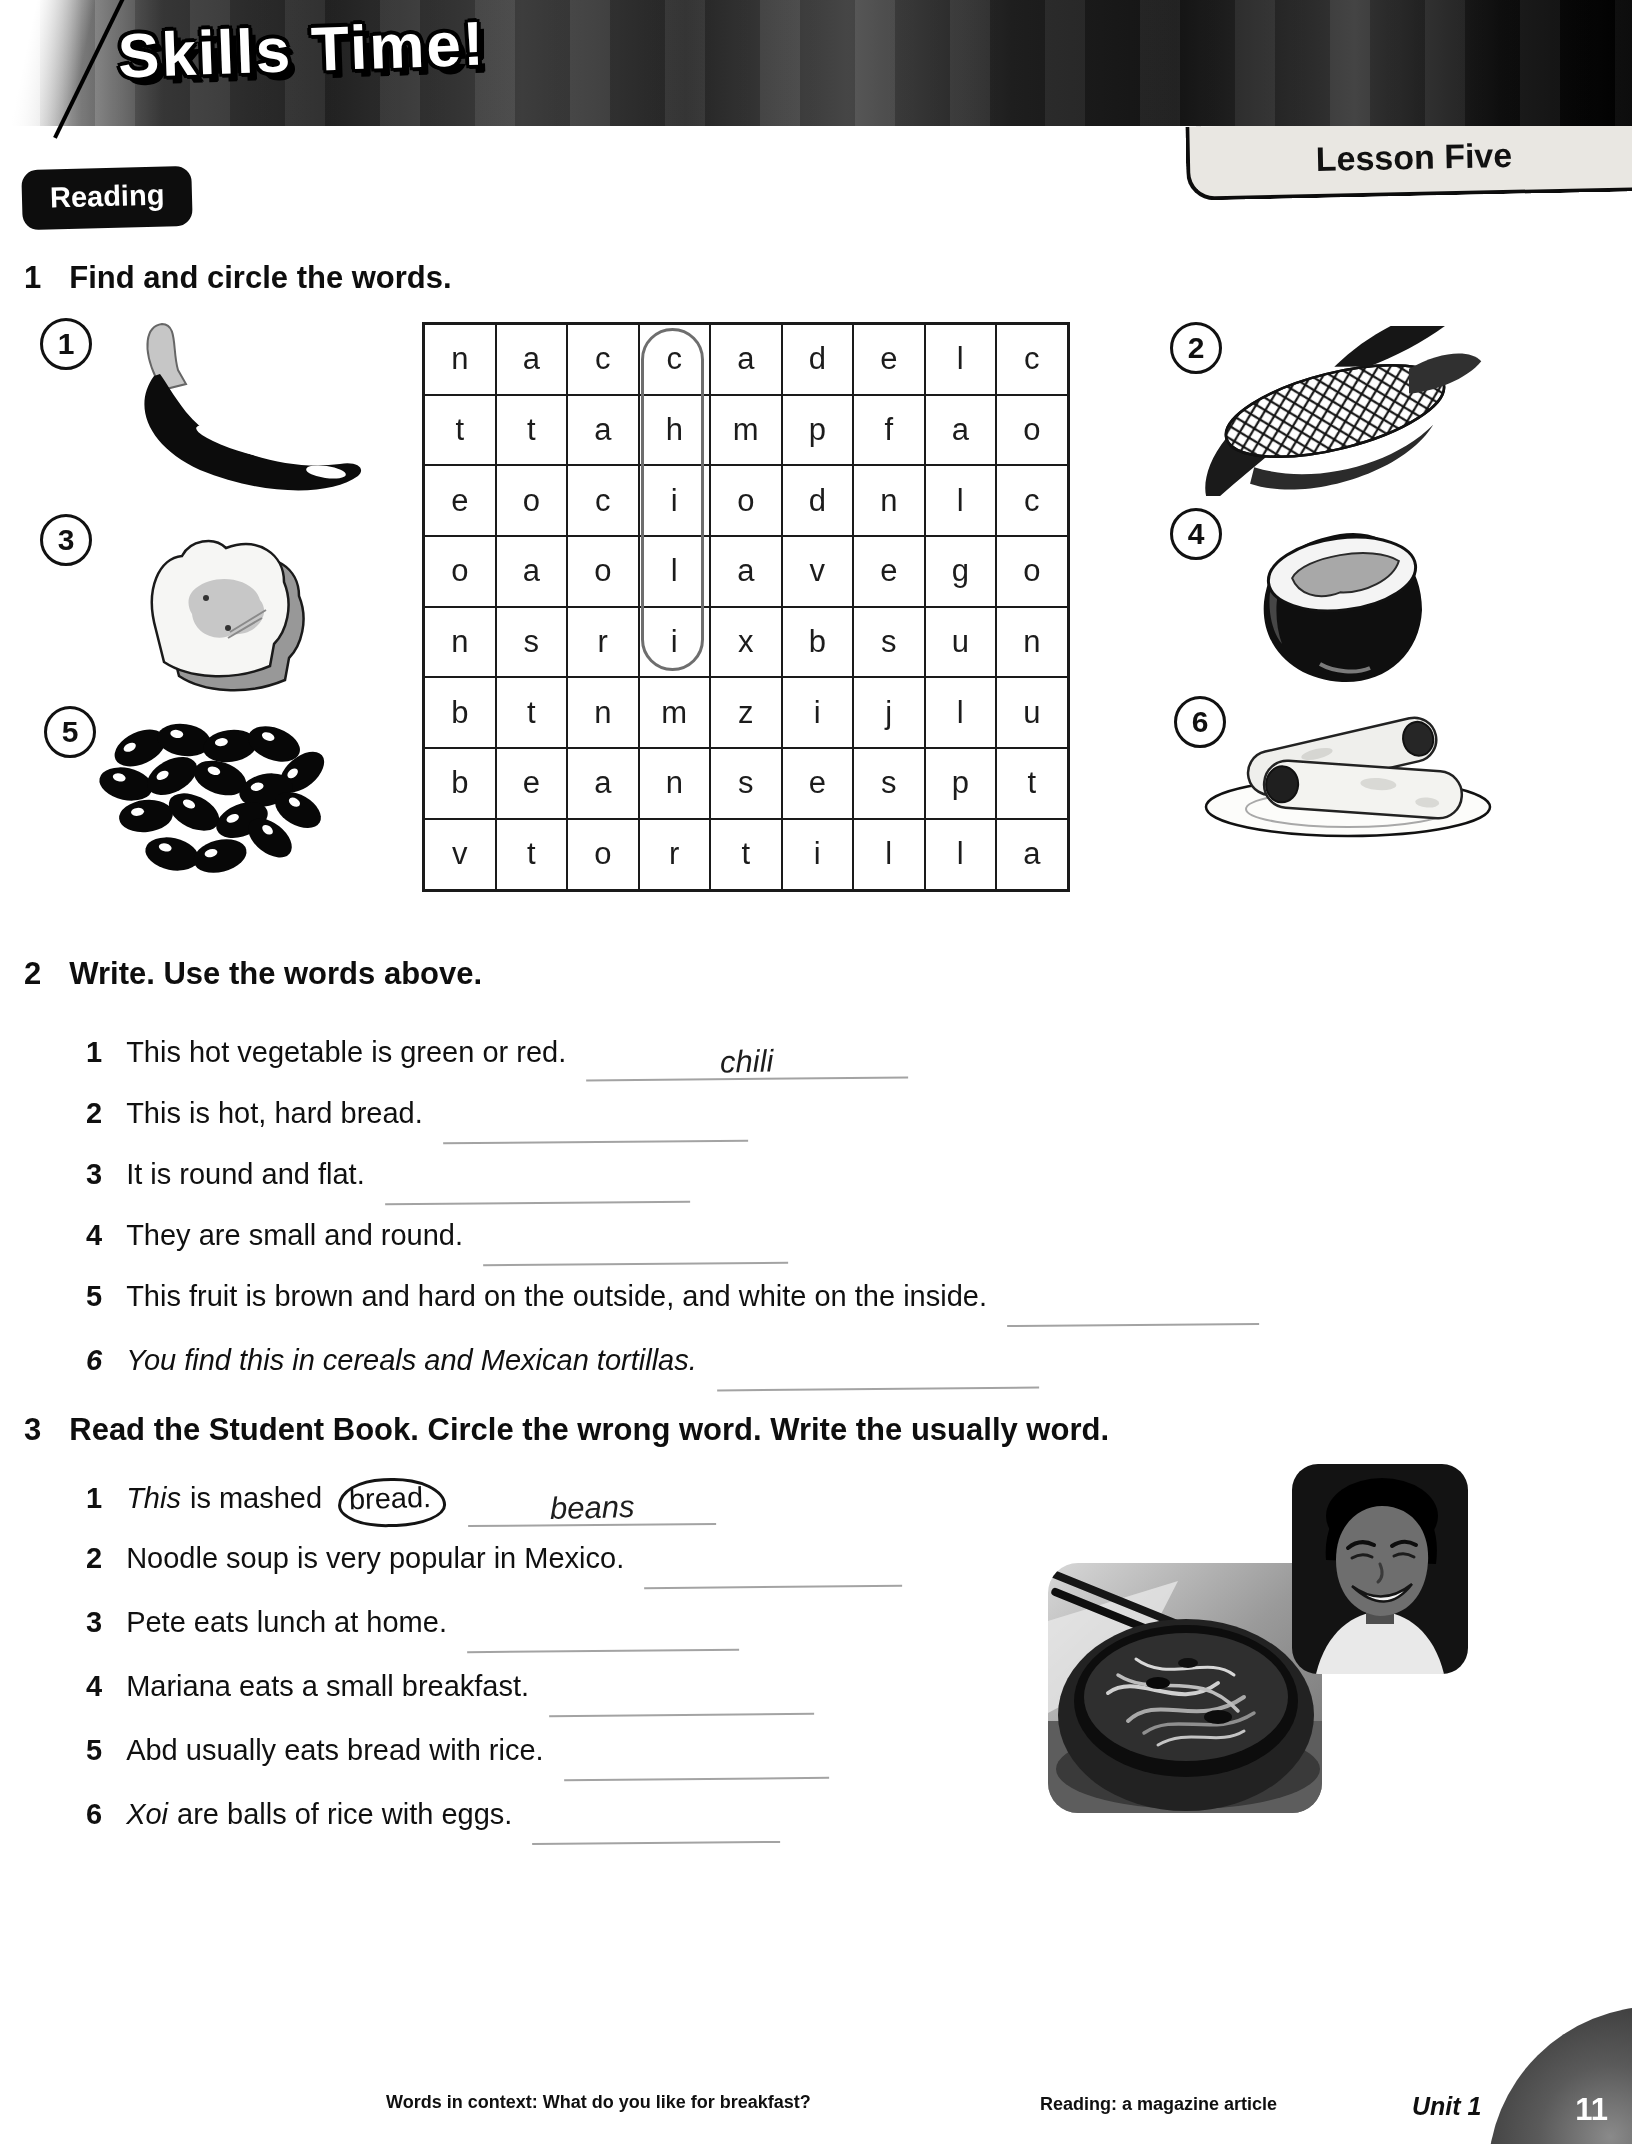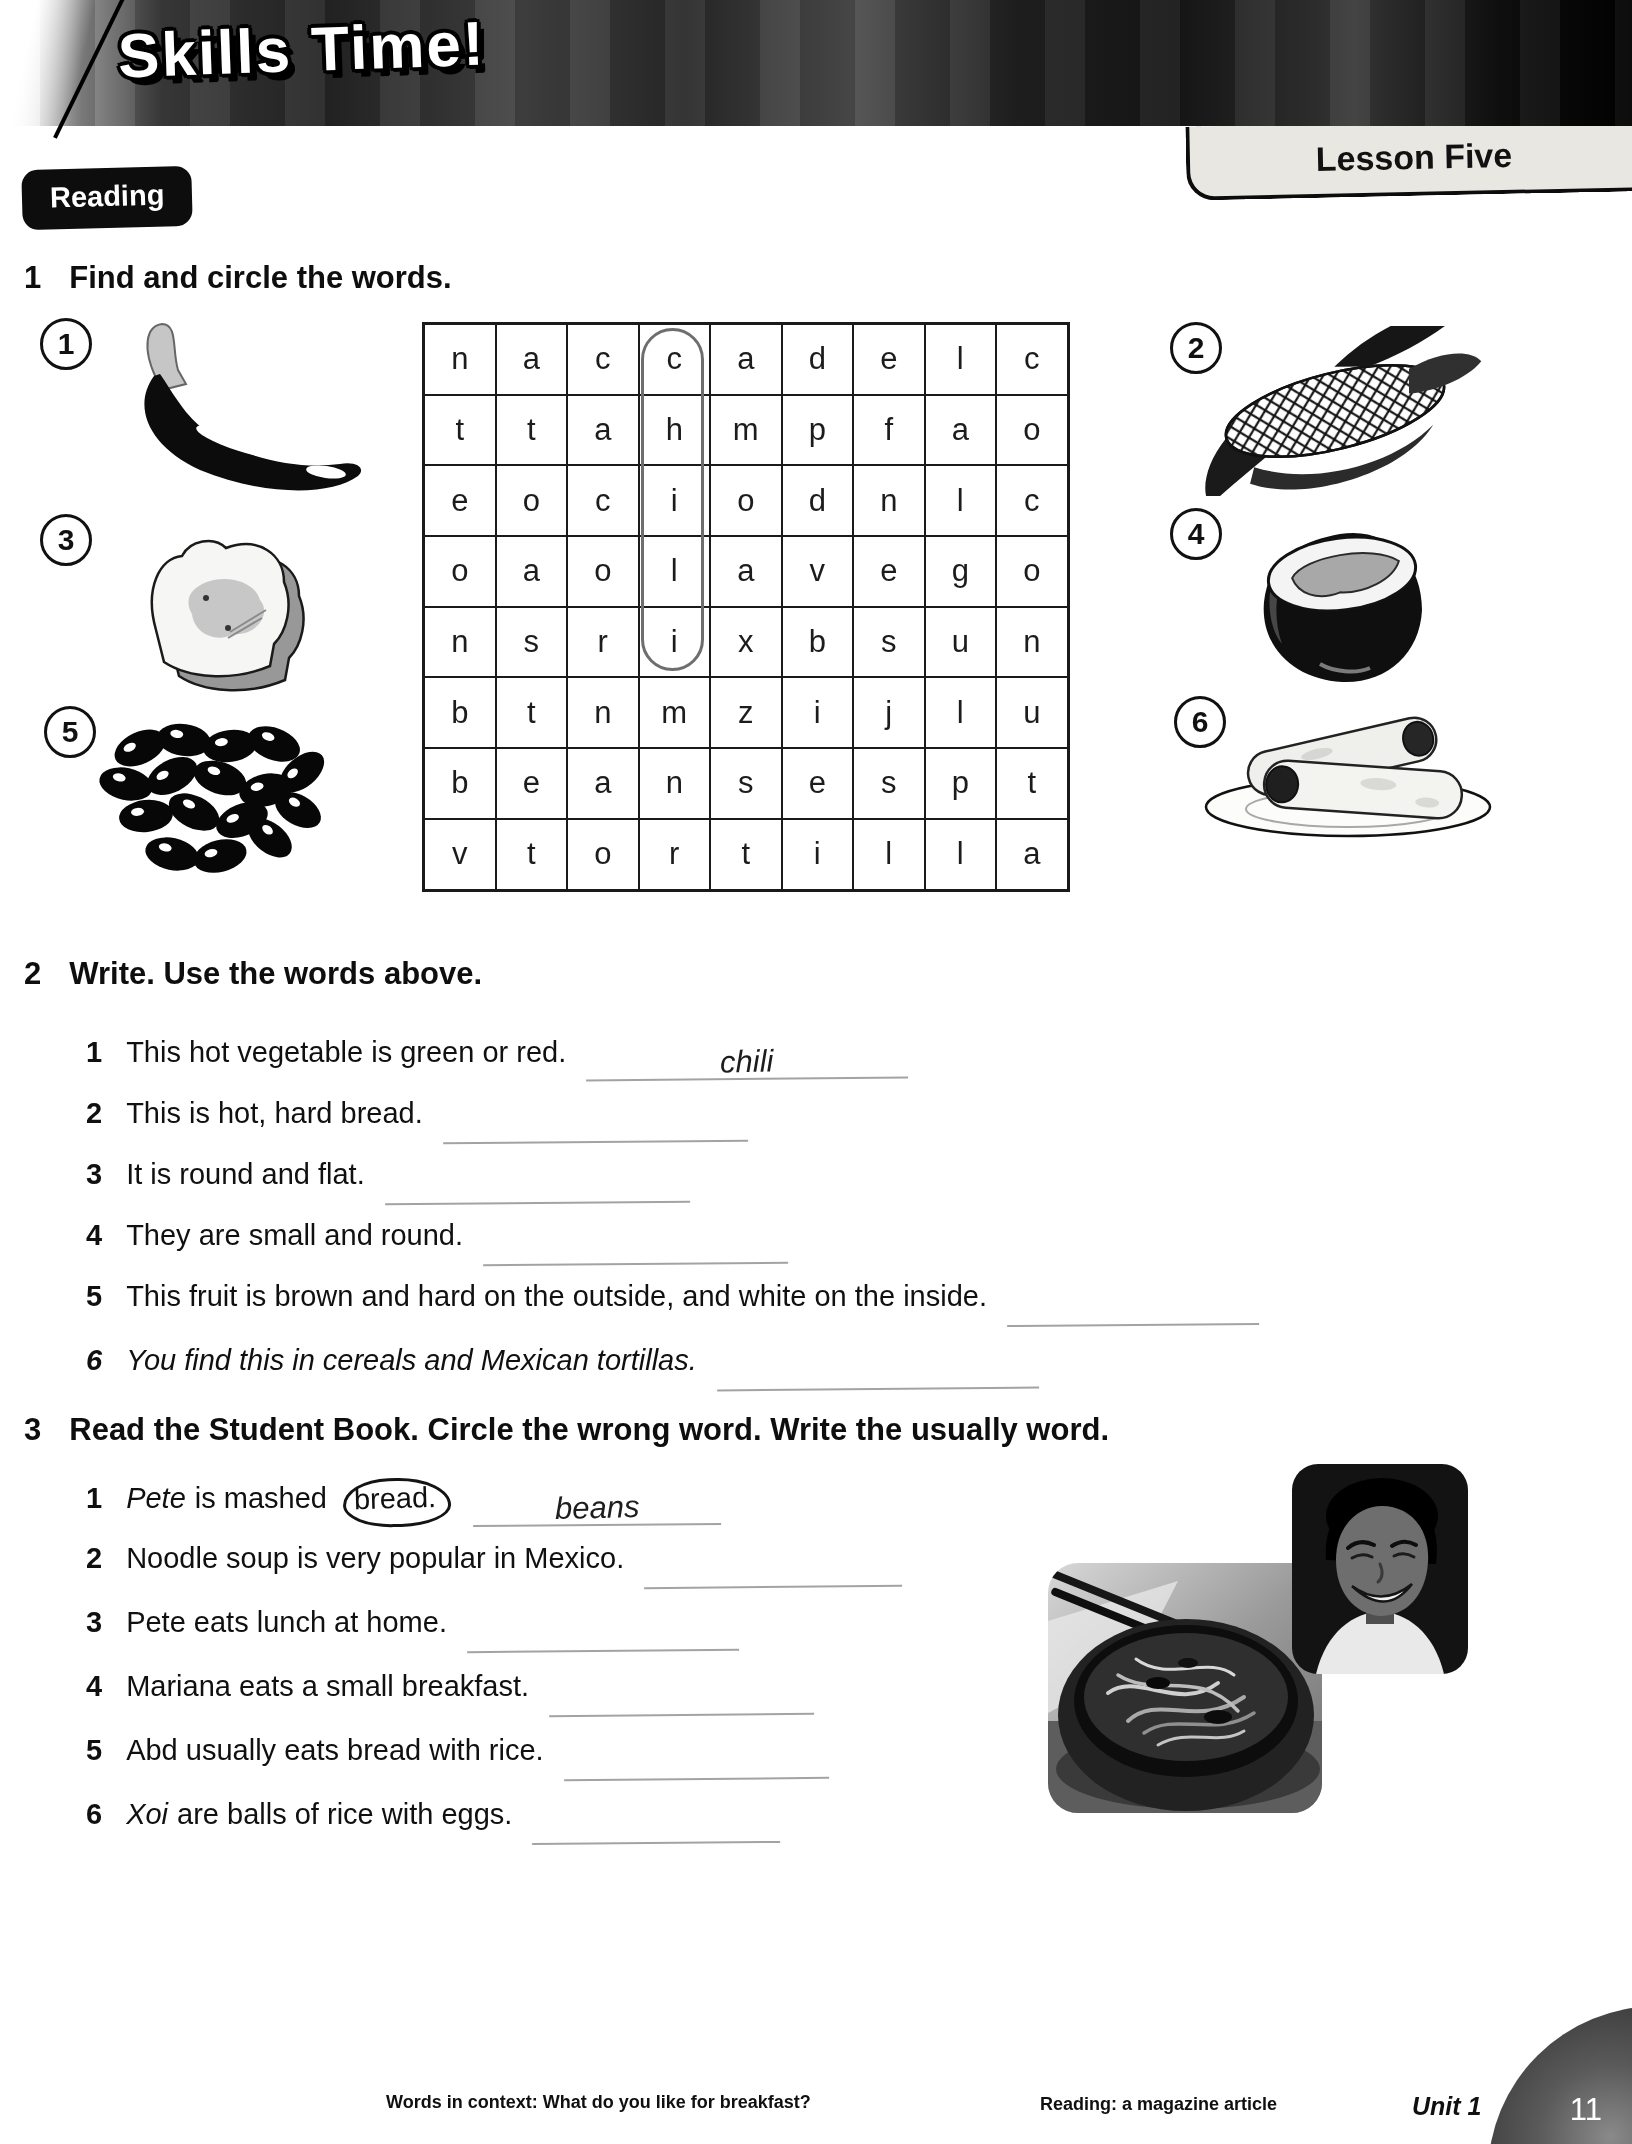--- a/index.html
+++ b/index.html
@@ -53,21 +53,21 @@
 
   
   .soup-photo { position:absolute; left:1048px; top:1563px; width:274px; height:250px; border-radius:30px; overflow:hidden; }
   .boy-photo  { position:absolute; left:1292px; top:1464px; width:176px; height:210px; border-radius:26px; overflow:hidden; }
 
   
   .footer-text { position:absolute; font-weight:bold; font-size:18px; color:#101010; white-space:nowrap; }
   .page-corner { position:absolute; right:-26px; bottom:-30px; width:170px; height:168px;
     background:radial-gradient(circle at 72% 78%, #8a8a8a 0%, #5a5a5a 40%, #2c2c2c 100%);
     border-top-left-radius:100%; }
-  .page-number { position:absolute; right:30px; bottom:16px; color:#fff; font-weight:normal; font-size:31px; z-index:5; }
+  .page-number { position:absolute; right:24px; bottom:16px; color:#fff; font-weight:bold; font-size:31px; z-index:5; }
 </style>
 </head>
 <body>
 
 <div id="page">
 
   <div class="banner">
     <div class="banner-wedge"></div>
     <div class="banner-curl"></div>
   </div>
@@ -320,21 +320,21 @@
   <div class="ex-line" style="top:1344px;font-style:italic;">
     <span class="inum">6</span><span class="itext">You find this in cereals and Mexican tortillas.</span><span class="blank" style="width:322px;"><span class="answer"></span></span>
   </div>
 
   <div class="ex-heading" style="top:1412px;">
     <span>3</span>
     <span>Read the Student Book. Circle the wrong word. Write the usually word.</span>
   </div>
 
   <div class="ex-line" style="top:1478px;">
-    <span class="inum">1</span><span class="lead-it">Pete</span><span class="itext">is mashed</span><span class="circled">bread.</span><span class="blank" style="width:248px;"><span class="answer">beans</span></span>
+    <span class="inum">1</span><span class="lead-it">This</span><span class="itext">is mashed</span><span class="circled">bread.</span><span class="blank" style="width:248px;"><span class="answer">beans</span></span>
   </div>
   <div class="ex-line" style="top:1542px;">
     <span class="inum">2</span><span class="itext">Noodle soup is very popular in Mexico.</span><span class="blank" style="width:258px;"><span class="answer"></span></span>
   </div>
   <div class="ex-line" style="top:1606px;">
     <span class="inum">3</span><span class="itext">Pete eats lunch at home.</span><span class="blank" style="width:272px;"><span class="answer"></span></span>
   </div>
   <div class="ex-line" style="top:1670px;">
     <span class="inum">4</span><span class="itext">Mariana eats a small breakfast.</span><span class="blank" style="width:265px;"><span class="answer"></span></span>
   </div>

